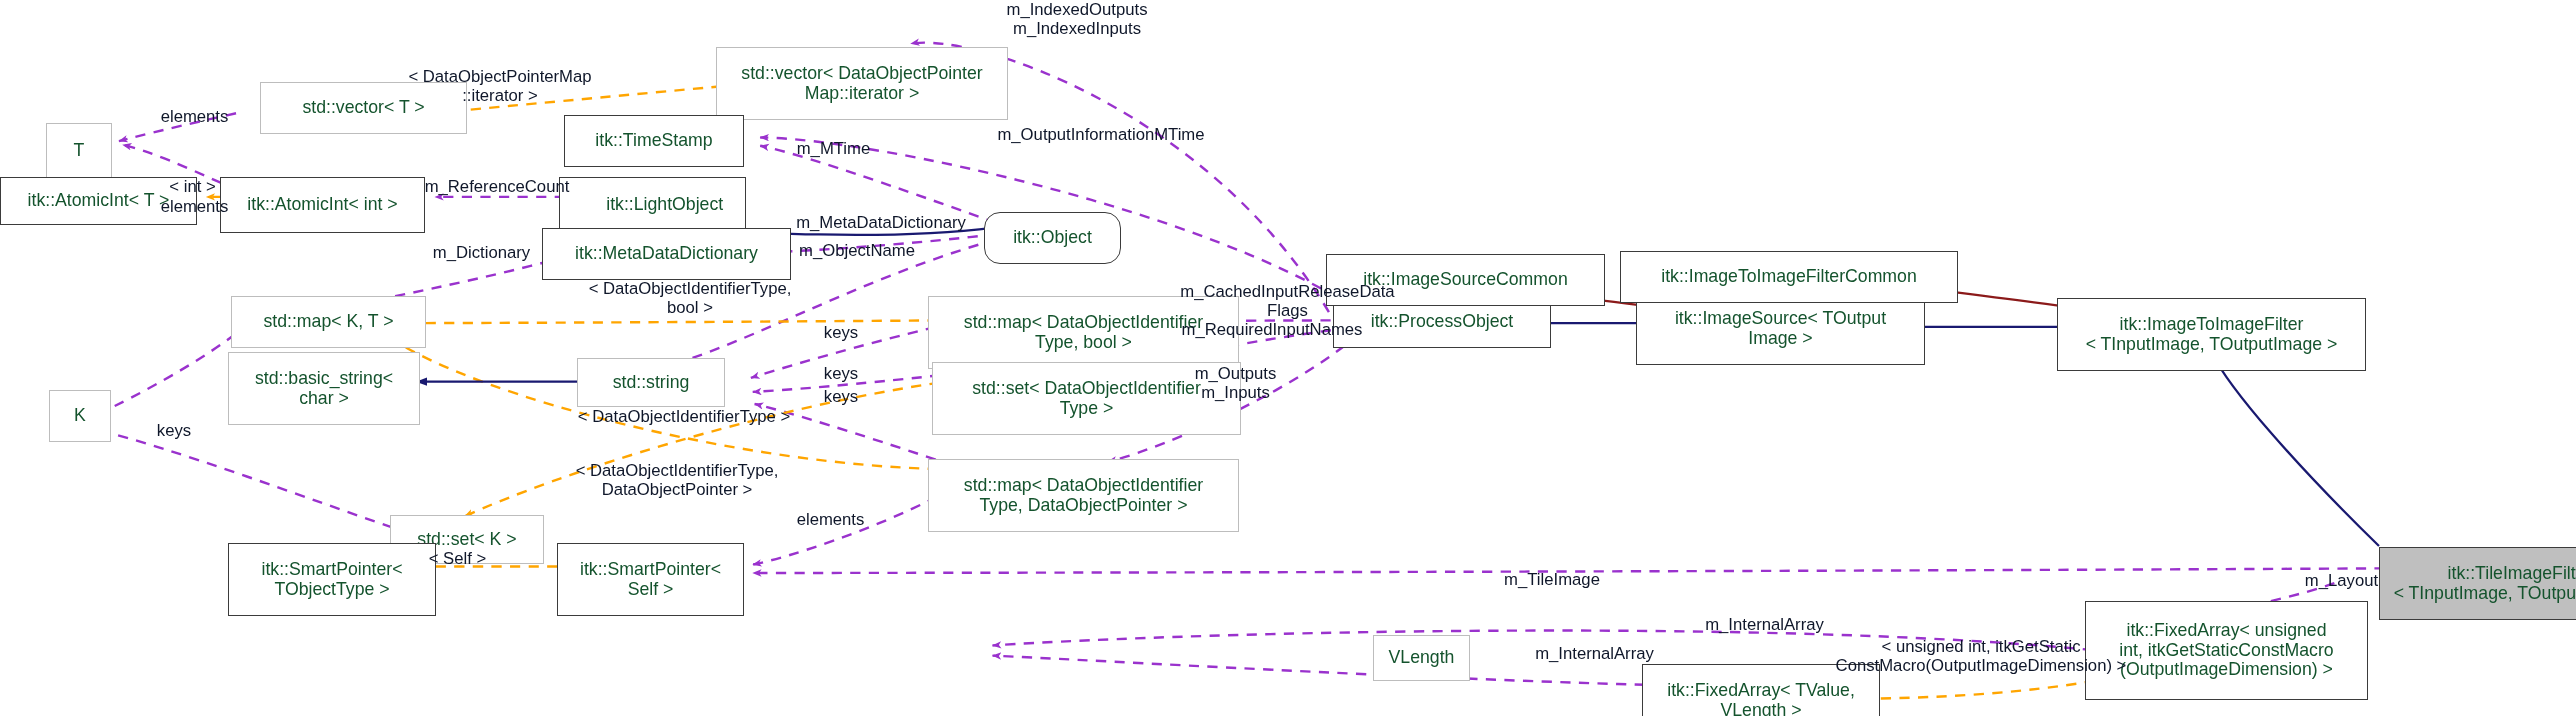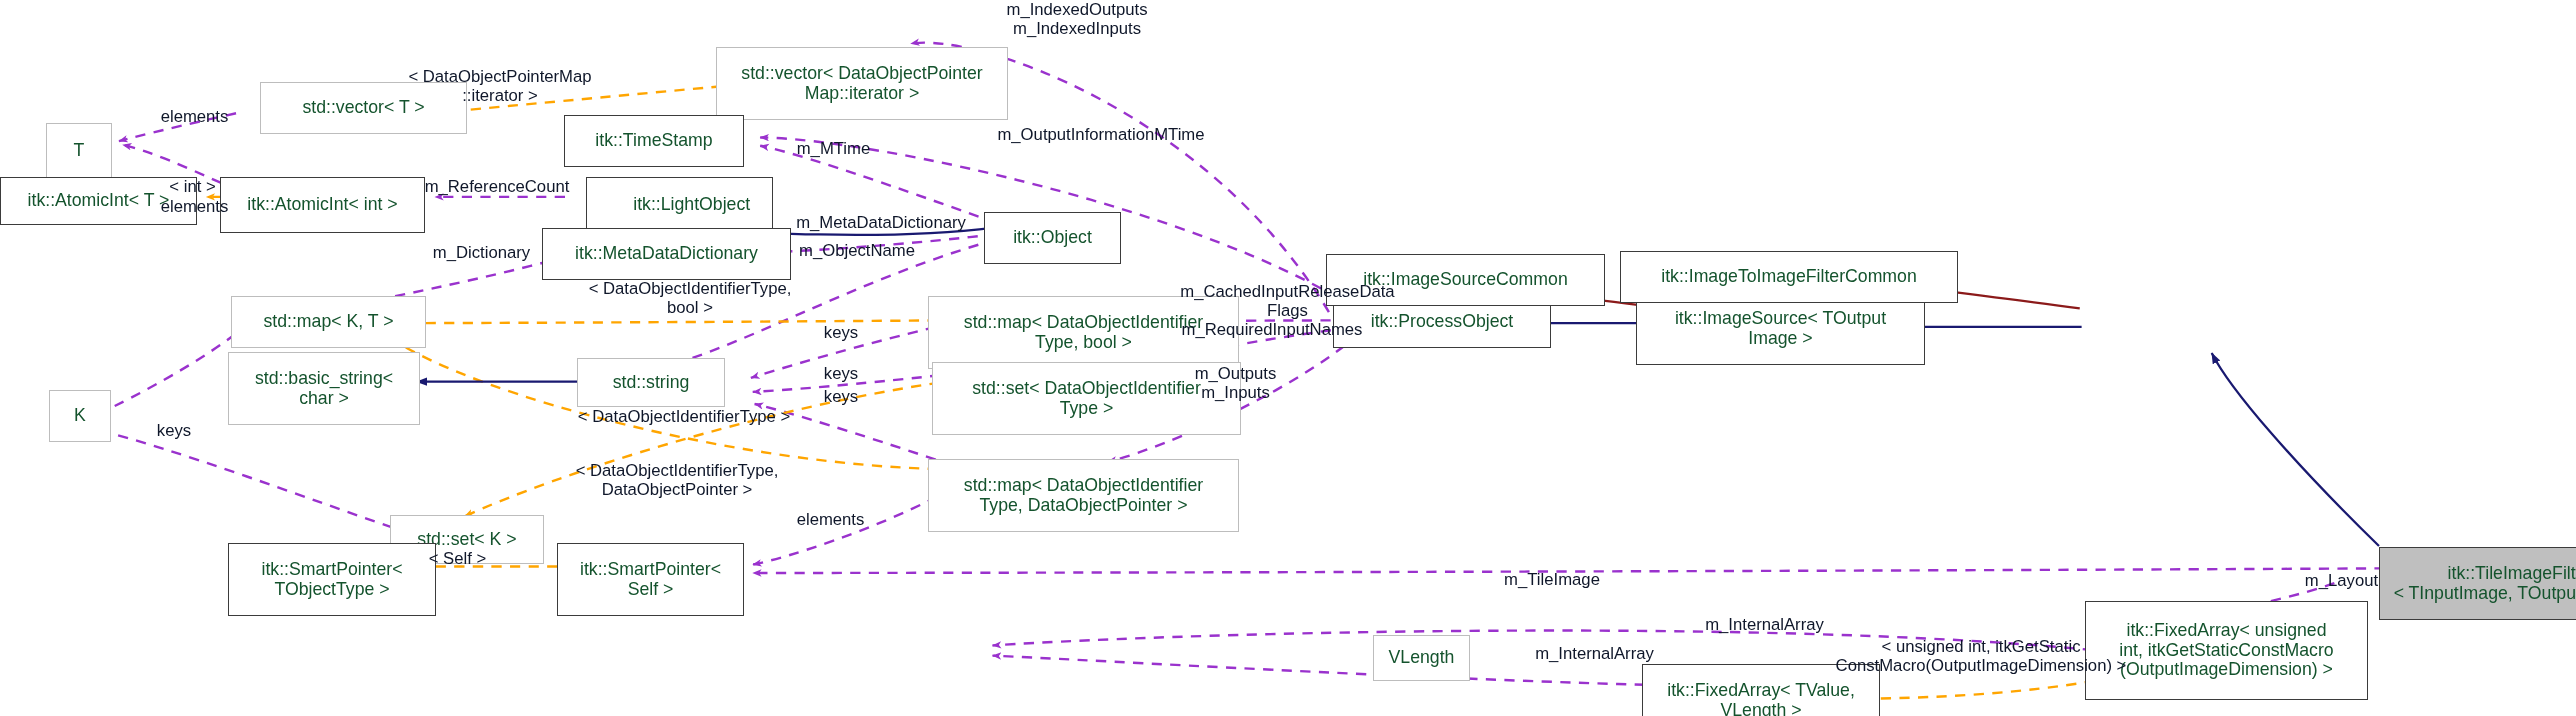--- a/index.html
+++ b/index.html
@@ -175,23 +175,23 @@
       <path d="M2238,332 C2150,320 2030,306 1990,300"></path>
     </g>
   </svg>
 <div class="node light" style="left: 46px; top: 123px; width: 66px; height: 56px;">T</div>
     <div class="node solid" style="left: 0px; top: 177px; width: 197px; height: 48px;">itk::AtomicInt&lt; T &gt;</div>
     <div class="node light" style="left: 236px; top: 82px; width: 207px; height: 52px; margin-left: 24px;">std::vector&lt; T &gt;</div>
     <div class="node solid" style="left: 220px; top: 177px; width: 205px; height: 56px;">itk::AtomicInt&lt; int &gt;</div>
     <div class="node light" style="left: 716px; top: 47px; width: 292px; height: 73px;">std::vector&lt; DataObjectPointer
 Map::iterator &gt;</div>
     <div class="node solid" style="left: 564px; top: 115px; width: 180px; height: 52px;">itk::TimeStamp</div>
-    <div class="node solid" style="left: 586px; top: 177px; width: 187px; height: 55px; padding-left: 30px;">itk::LightObject</div>
+    <div class="node solid" style="left: 559px; top: 177px; width: 187px; height: 55px; padding-left: 30px;">itk::LightObject</div>
     <div class="node solid" style="left: 542px; top: 228px; width: 249px; height: 52px;">itk::MetaDataDictionary</div>
-    <div class="node solid" style="left: 984px; top: 212px; width: 137px; height: 52px;">itk::Object</div>
+    <div class="node solid" style="left: 984px; top: 212px; width: 137px; height: 52px; border-radius: 16px;">itk::Object</div>
     <div class="node light" style="left: 231px; top: 296px; width: 195px; height: 52px;">std::map&lt; K, T &gt;</div>
     <div class="node light" style="left: 228px; top: 352px; width: 192px; height: 73px;">std::basic_string&lt;
 char &gt;</div>
     <div class="node light" style="left: 49px; top: 390px; width: 62px; height: 52px;">K</div>
     <div class="node light" style="left: 577px; top: 358px; width: 148px; height: 49px;">std::string</div>
     <div class="node light" style="left: 928px; top: 296px; width: 311px; height: 73px;">std::map&lt; DataObjectIdentifier
 Type, bool &gt;</div>
     <div class="node light" style="left: 932px; top: 362px; width: 309px; height: 73px;">std::set&lt; DataObjectIdentifier
 Type &gt;</div>
     <div class="node light" style="left: 928px; top: 459px; width: 311px; height: 73px;">std::map&lt; DataObjectIdentifier
@@ -199,20 +199,22 @@
     <div class="node light" style="left: 390px; top: 515px; width: 154px; height: 49px;">std::set&lt; K &gt;</div>
     <div class="node solid" style="left: 228px; top: 543px; width: 208px; height: 73px;">itk::SmartPointer&lt;
 TObjectType &gt;</div>
     <div class="node solid" style="left: 557px; top: 543px; width: 187px; height: 73px;">itk::SmartPointer&lt;
 Self &gt;</div>
     <div class="node solid" style="left: 1333px; top: 296px; width: 218px; height: 52px;">itk::ProcessObject</div>
     <div class="node solid" style="left: 1326px; top: 254px; width: 279px; height: 52px;">itk::ImageSourceCommon</div>
     <div class="node solid" style="left: 1636px; top: 292px; width: 289px; height: 73px;">itk::ImageSource&lt; TOutput
 Image &gt;</div>
     <div class="node solid" style="left: 1620px; top: 251px; width: 338px; height: 52px;">itk::ImageToImageFilterCommon</div>
+    <div class="node solid" style="left: 2057px; top: 298px; width: 309px; height: 73px;">itk::ImageToImageFilter
+&lt; TInputImage, TOutputImage &gt;</div>
     <div class="node root" style="left: 2379px; top: 547px; width: 281px; height: 73px;">itk::TileImageFilter
 &lt; TInputImage, TOutputImage &gt;</div>
     <div class="node light" style="left: 1373px; top: 635px; width: 97px; height: 46px;">VLength</div>
     <div class="node solid" style="left: 1642px; top: 664px; width: 238px; height: 73px;">itk::FixedArray&lt; TValue,
 VLength &gt;</div>
     <div class="node solid" style="left: 2085px; top: 601px; width: 283px; height: 99px;">itk::FixedArray&lt; unsigned
 int, itkGetStaticConstMacro
 (OutputImageDimension) &gt;</div>
     <div class="edge-label" style="left: 962px; top: 0px; width: 230px;">m_IndexedOutputs
 m_IndexedInputs</div>

